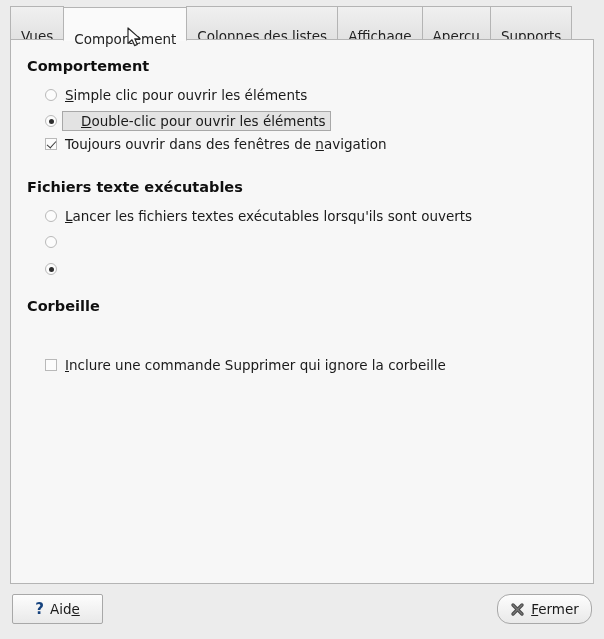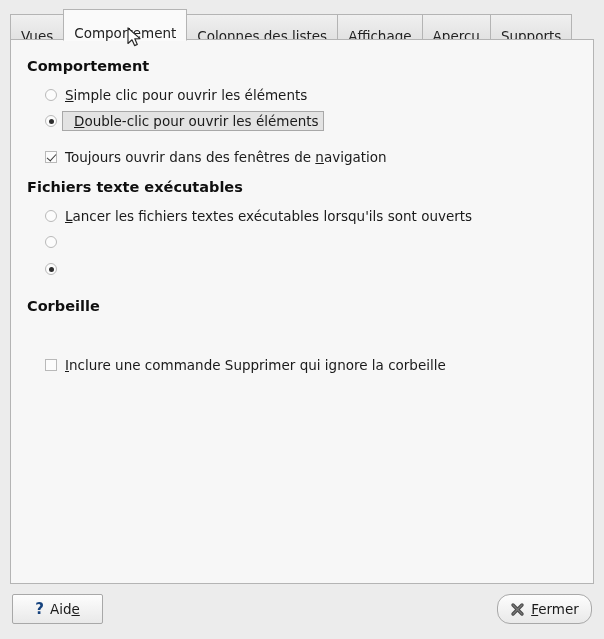--- a/index.html
+++ b/index.html
@@ -25,21 +25,21 @@
     top: 10px;
     width: 584px;
     height: 30px;
     display: flex;
     align-items: flex-end;
     box-sizing: border-box;
   }
   .tab {
     height: 26px;
     line-height: 26px;
-    padding: 8px 10px;
+    padding: 16px 10px;
     box-sizing: border-box;
     background: linear-gradient(to bottom, #f0f0f0 0%, #e2e2e2 100%);
     border: 1px solid #b4b4b4;
     border-bottom: 1px solid #b4b4b4;
     margin-right: -1px;
     font-size: 13.5px;
     color: #222;
     white-space: nowrap;
     position: relative;
     z-index: 1;
@@ -137,21 +137,21 @@
 
   .optlabel {
     font-size: 13.5px;
     color: #1a1a1a;
   }
   .acc { text-decoration: underline; }
 
   .optlabel.focused {
     background: #e3e3e3;
     border: 1px solid #a8a8a8;
-    padding: 1px 4px 1px 11px;
+    padding: 1px 4px 1px 18px;
     margin: -2px 0 -2px -3px;
   }
 
   
   .anno {
     position: absolute;
     color: #ee0000;
     font-family: "DejaVu Sans", "Liberation Sans", sans-serif;
     font-weight: bold;
     font-size: 15px;
@@ -237,21 +237,21 @@
   <div class="optrow" style="left:34px; top:45px;">
     <span class="radio"></span>
     <span class="optlabel"><span class="acc">S</span><span>imple clic pour ouvrir les éléments</span></span>
   </div>
 
   <div class="optrow" style="left:34px; top:71px;">
     <span class="radio checked"></span>
     <span class="optlabel focused"><span class="acc">D</span><span>ouble-clic pour ouvrir les éléments</span></span>
   </div>
 
-  <div class="optrow" style="left:34px; top:107px;">
+  <div class="optrow" style="left:34px; top:94px;">
     <span class="checkbox checked"></span>
     <span class="optlabel"><span>Toujours ouvrir dans des fenêtres de </span><span class="acc">n</span><span>avigation</span></span>
   </div>
 
   <div class="group" style="top:139px;">
     <div class="group-title">Fichiers texte exécutables</div>
   </div>
 
   <div class="optrow" style="left:34px; top:166px;">
     <span class="radio"></span>

